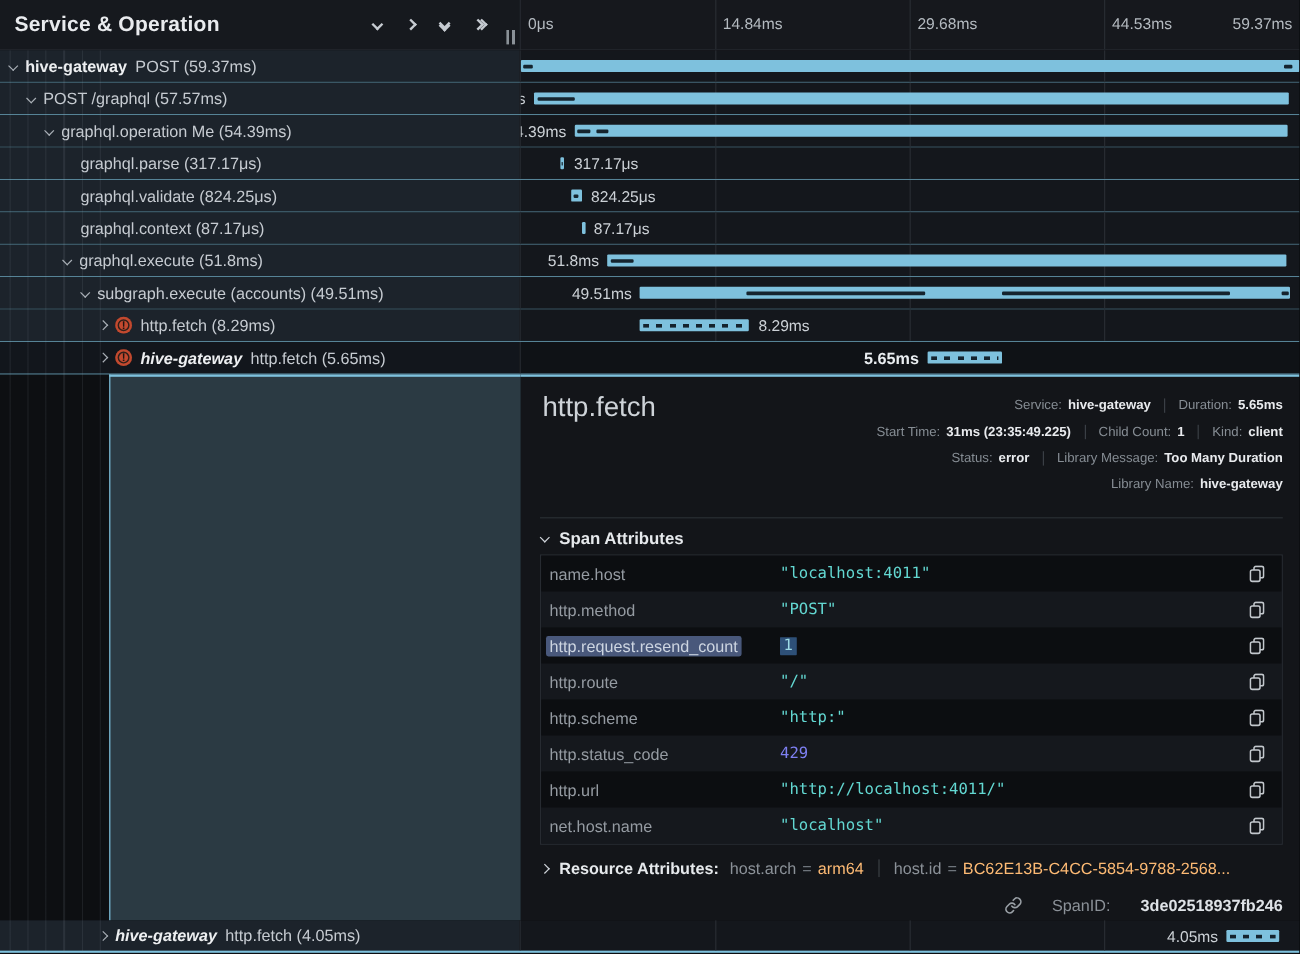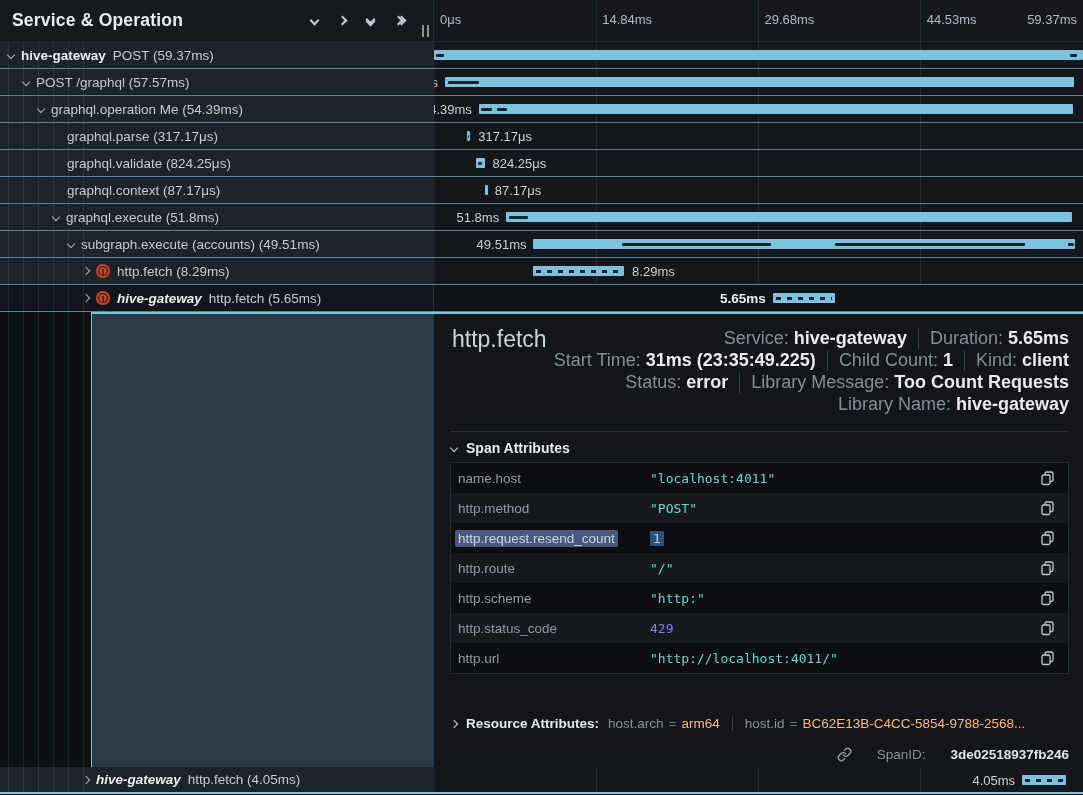--- a/index.html
+++ b/index.html
@@ -60,21 +60,21 @@
 
   
   .sel-block{position:absolute;left:91px;top:312px;width:343px;height:455px;box-sizing:border-box;
     background:#2b3a43;border-top:2px solid #7ec1dd;border-left:1px solid #7ec1dd;}
 
   
   .detail{position:absolute;left:434px;top:312px;width:649px;height:455px;box-sizing:border-box;
     background:#131519;border-top:2px solid #7ec1dd;}
   .dtitle{position:absolute;left:18px;top:12px;font-size:23px;color:#ced3d8;}
   .meta{position:absolute;right:14px;top:13px;}
-  .meta-line{display:flex;justify-content:flex-end;align-items:center;height:22px;font-size:18px;}
+  .meta-line{display:flex;justify-content:flex-end;align-items:center;height:22px;font-size:11px;}
   .meta-item{display:inline-flex;align-items:center;white-space:nowrap;}
   .meta-item+.meta-item{border-left:1px solid #3a3f45;margin-left:11px;padding-left:11px;}
   .ml{color:#868d94;margin-right:5px;}
   .mv{color:#e9ebee;font-weight:700;}
   .div1{position:absolute;left:16px;right:14px;top:117px;border-top:1px solid #2a2e34;}
   .sect{position:absolute;left:17px;top:126px;display:flex;align-items:center;gap:9px;
     font-size:14px;font-weight:700;color:#e6e9ec;cursor:pointer;}
   .sect .chev{width:6px;height:6px;border-width:1.5px;border-color:#cfd4da;}
   .attrs{position:absolute;left:16px;right:14px;top:148px;border:1px solid #272b31;box-sizing:border-box;}
   .arow{display:flex;align-items:center;height:30px;box-sizing:border-box;padding:0 12px 0 7px;}
@@ -287,21 +287,21 @@
             <span class="mv">client</span>
           </span>
         </div>
         <div class="meta-line">
           <span class="meta-item">
             <span class="ml">Status:</span>
             <span class="mv">error</span>
           </span>
           <span class="meta-item">
             <span class="ml">Library Message:</span>
-            <span class="mv">Too Count Requests</span>
+            <span class="mv">Too Many Duration</span>
           </span>
         </div>
         <div class="meta-line">
           <span class="meta-item">
             <span class="ml">Library Name:</span>
             <span class="mv">hive-gateway</span>
           </span>
         </div>
       </div>
     <div class="div1"></div>
@@ -366,20 +366,30 @@
           <button class="copy-btn">
             <svg width="13" height="15" viewBox="0 0 13 15" fill="none">
               <rect x="4" y="1" width="8" height="9.5" rx="1.5" stroke="#c3c8cd" stroke-width="1.3"></rect>
               <rect x="1" y="4" width="8" height="9.5" rx="1.5" fill="#14161a" stroke="#c3c8cd" stroke-width="1.3"></rect>
             </svg>
           </button>
         </div>
         <div class="arow">
           <span class="akey">http.url</span>
           <span class="aval">"http://localhost:4011/"</span>
+          <button class="copy-btn">
+            <svg width="13" height="15" viewBox="0 0 13 15" fill="none">
+              <rect x="4" y="1" width="8" height="9.5" rx="1.5" stroke="#c3c8cd" stroke-width="1.3"></rect>
+              <rect x="1" y="4" width="8" height="9.5" rx="1.5" fill="#14161a" stroke="#c3c8cd" stroke-width="1.3"></rect>
+            </svg>
+          </button>
+        </div>
+        <div class="arow">
+          <span class="akey">net.host.name</span>
+          <span class="aval">"localhost"</span>
           <button class="copy-btn">
             <svg width="13" height="15" viewBox="0 0 13 15" fill="none">
               <rect x="4" y="1" width="8" height="9.5" rx="1.5" stroke="#c3c8cd" stroke-width="1.3"></rect>
               <rect x="1" y="4" width="8" height="9.5" rx="1.5" fill="#14161a" stroke="#c3c8cd" stroke-width="1.3"></rect>
             </svg>
           </button>
         </div>
       </div>
     <div class="res">
       <i class="chev right"></i>

